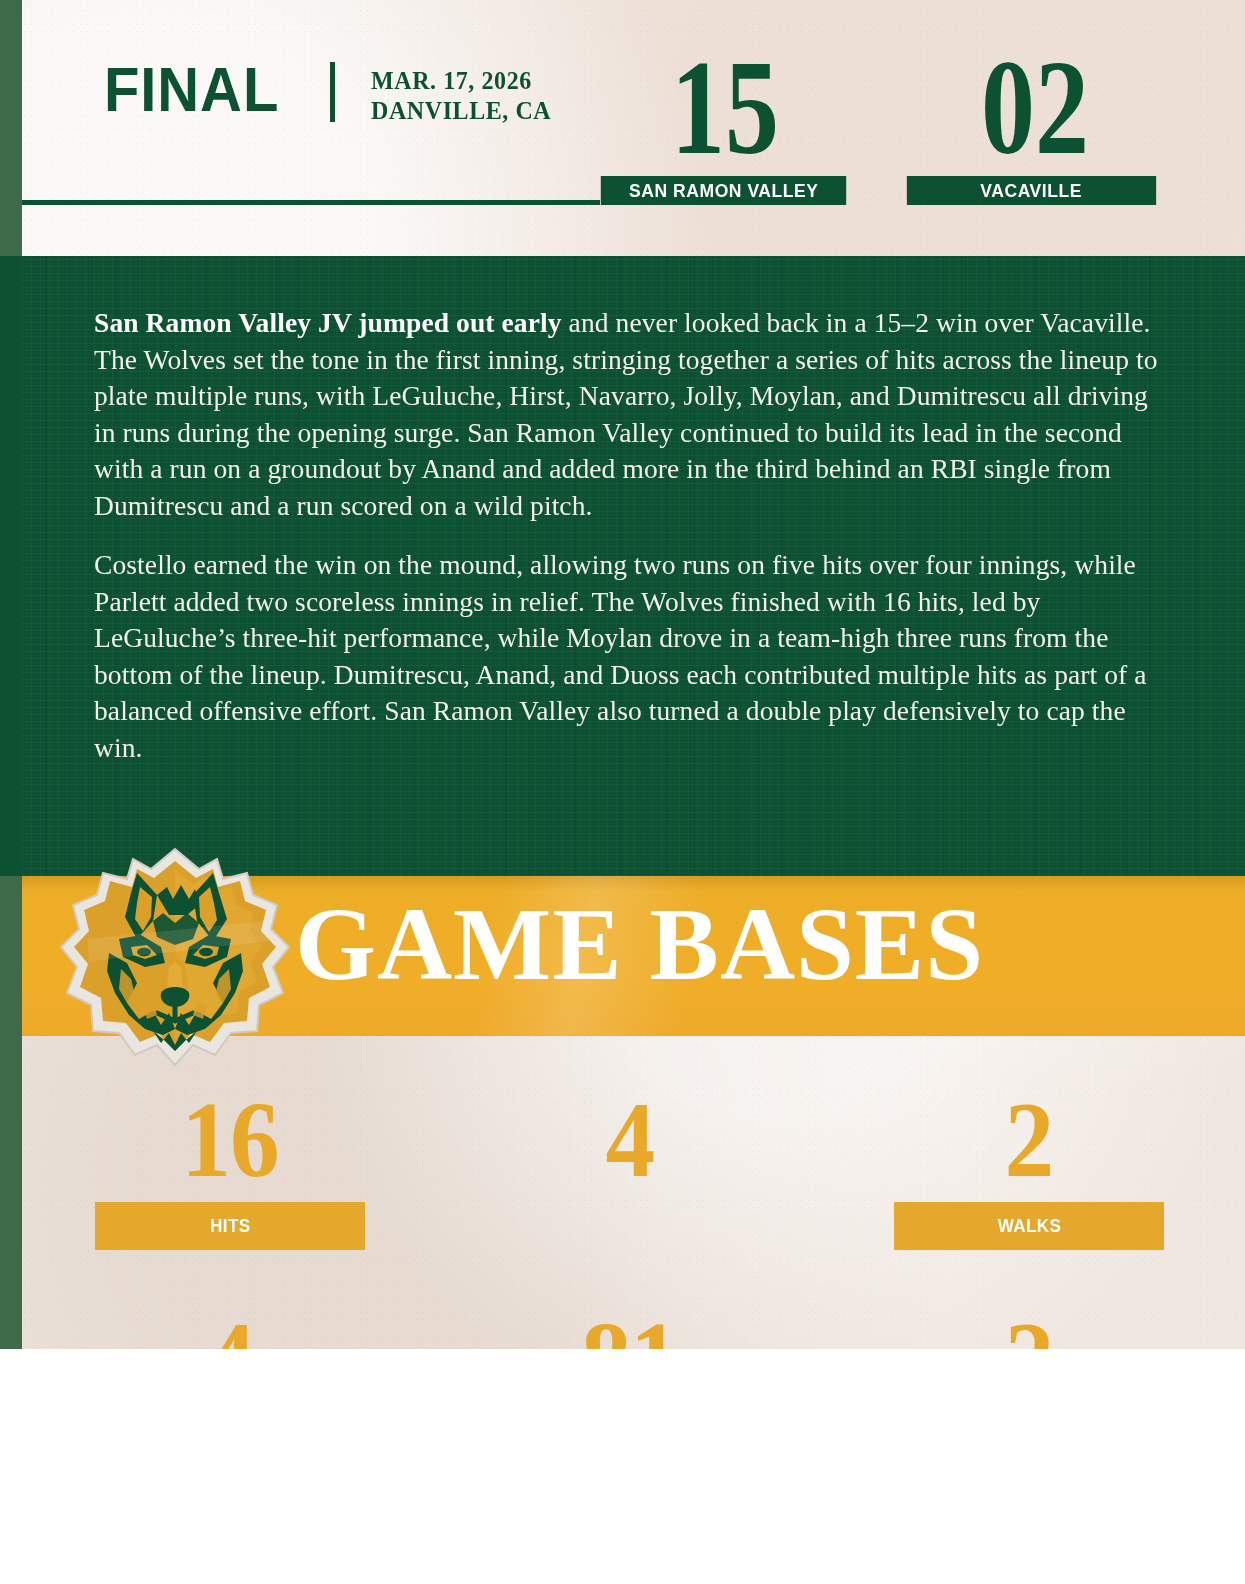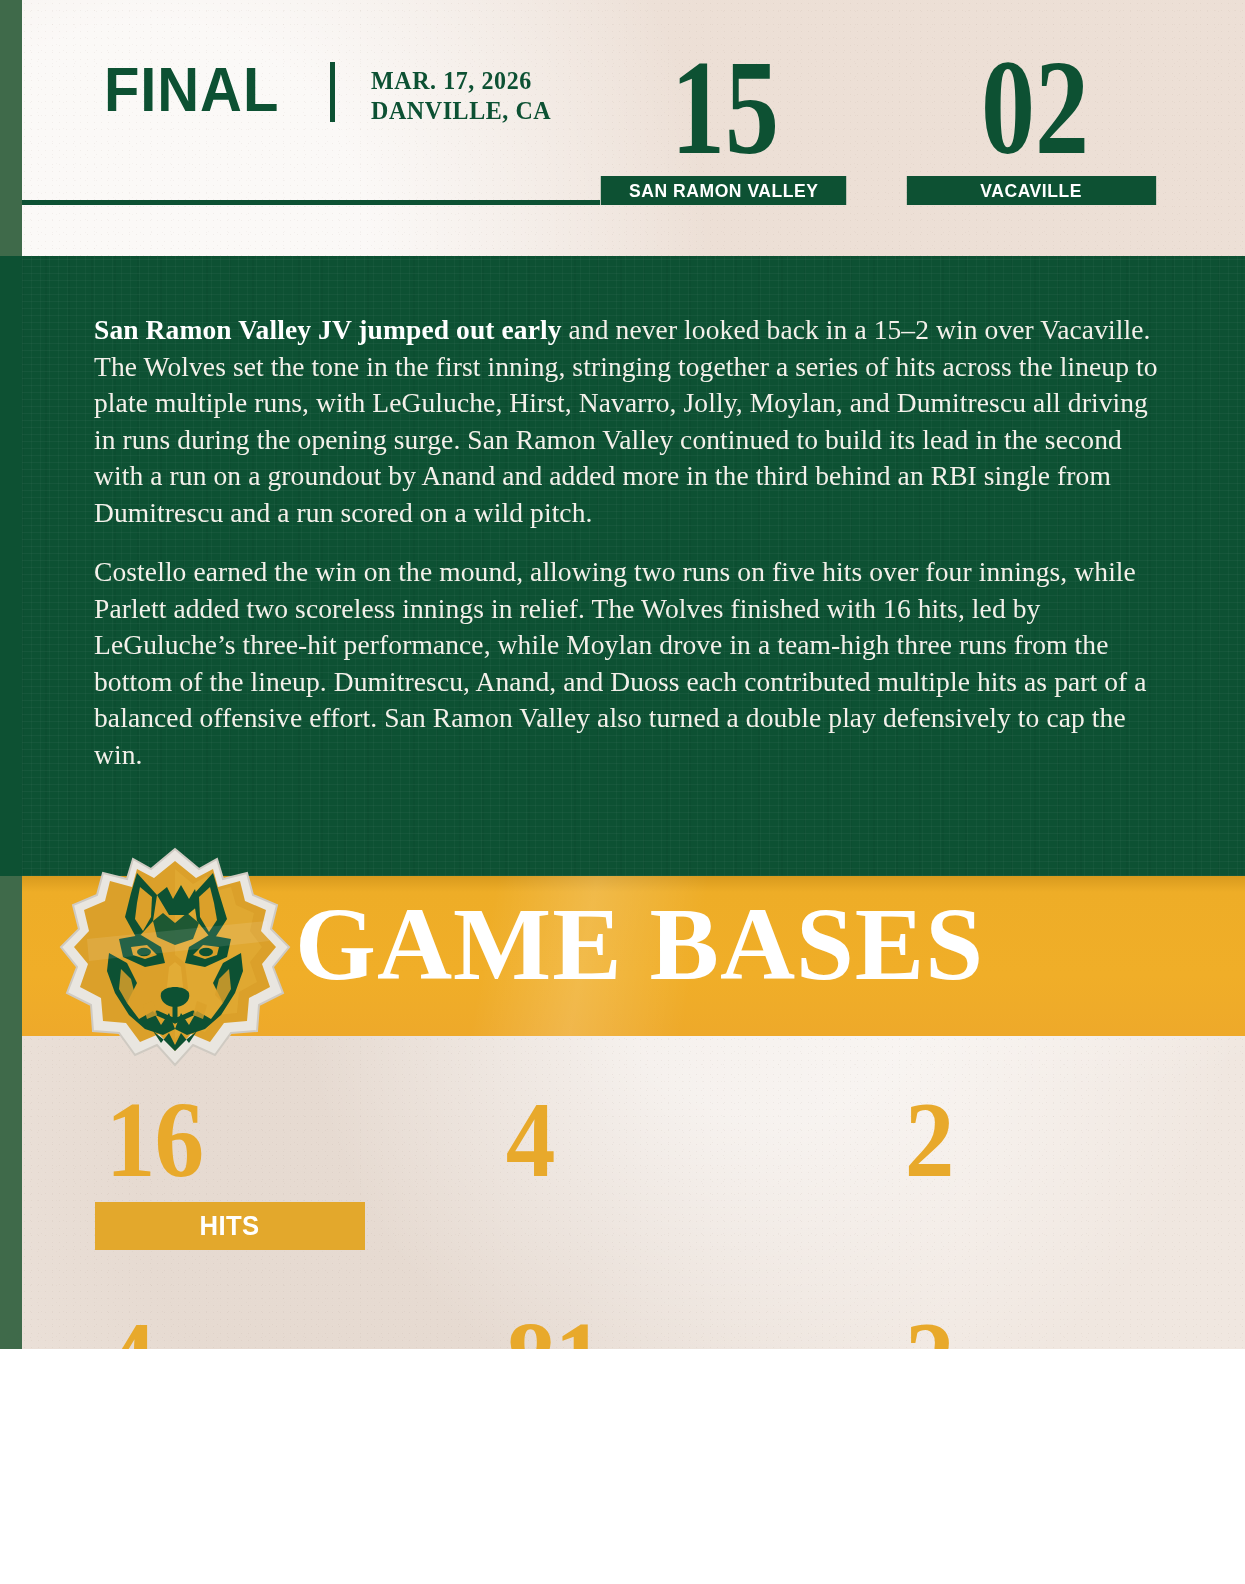--- a/index.html
+++ b/index.html
@@ -161,21 +161,21 @@
     inset: 0;
     opacity: .30;
     background-image:
       repeating-linear-gradient(0deg, rgba(255,255,255,.13) 0 1px, rgba(0,0,0,0) 1px 7px),
       repeating-linear-gradient(90deg, rgba(255,255,255,.10) 0 1px, rgba(0,0,0,0) 1px 9px),
       repeating-linear-gradient(90deg, rgba(0,0,0,.10) 0 2px, rgba(0,0,0,0) 2px 23px);
   }
   .recap-inner {
     position: absolute;
     left: 72px;
-    top: 56px;
+    top: 49px;
     width: 1075px;
   }
   .recap p {
     margin: 0;
     font-family: "Liberation Serif", serif;
     font-size: 27.5px;
     line-height: 36.5px;
     color: #f4f0ea;
     letter-spacing: .1px;
   }
@@ -227,38 +227,39 @@
   .stats-area {
     position: absolute;
     left: 22px;
     top: 1036px;
     width: 1223px;
     height: 478px;
   }
   .stat-cell {
     position: absolute;
     width: 270px;
+    text-align: center;
   }
   .stat-value {
     font-family: "Liberation Serif", serif;
     font-weight: 700;
     font-size: 108px;
     line-height: 104px;
     color: #e8a92b;
     letter-spacing: -1px;
     transform: scaleX(.92);
   }
   .stat-label {
     margin-top: 10px;
     height: 48px;
     background: #e3a82c;
     color: #ffffff;
     font-family: "Liberation Sans", sans-serif;
     font-weight: 700;
-    font-size: 27px;
+    font-size: 18px;
     letter-spacing: .4px;
     display: flex;
     align-items: center;
     justify-content: center;
   }
   .stat-label span { transform: scaleX(.95); display: inline-block; }
 
   .c1 { left: 73px; }
   .c2 { left: 473px; }
   .c3 { left: 872px; }
@@ -385,20 +386,23 @@
         <span>HITS</span>
       </div>
     </div>
 
     <div class="stat-cell c2 r1">
       <div class="stat-value">4</div>
     </div>
 
     <div class="stat-cell c3 r1">
       <div class="stat-value">2</div>
+      <div class="stat-label">
+        <span>WALKS</span>
+      </div>
     </div>
 
     <div class="stat-cell c1 r2">
       <div class="stat-value">4</div>
     </div>
 
     <div class="stat-cell c2 r2">
       <div class="stat-value">81</div>
     </div>
 

